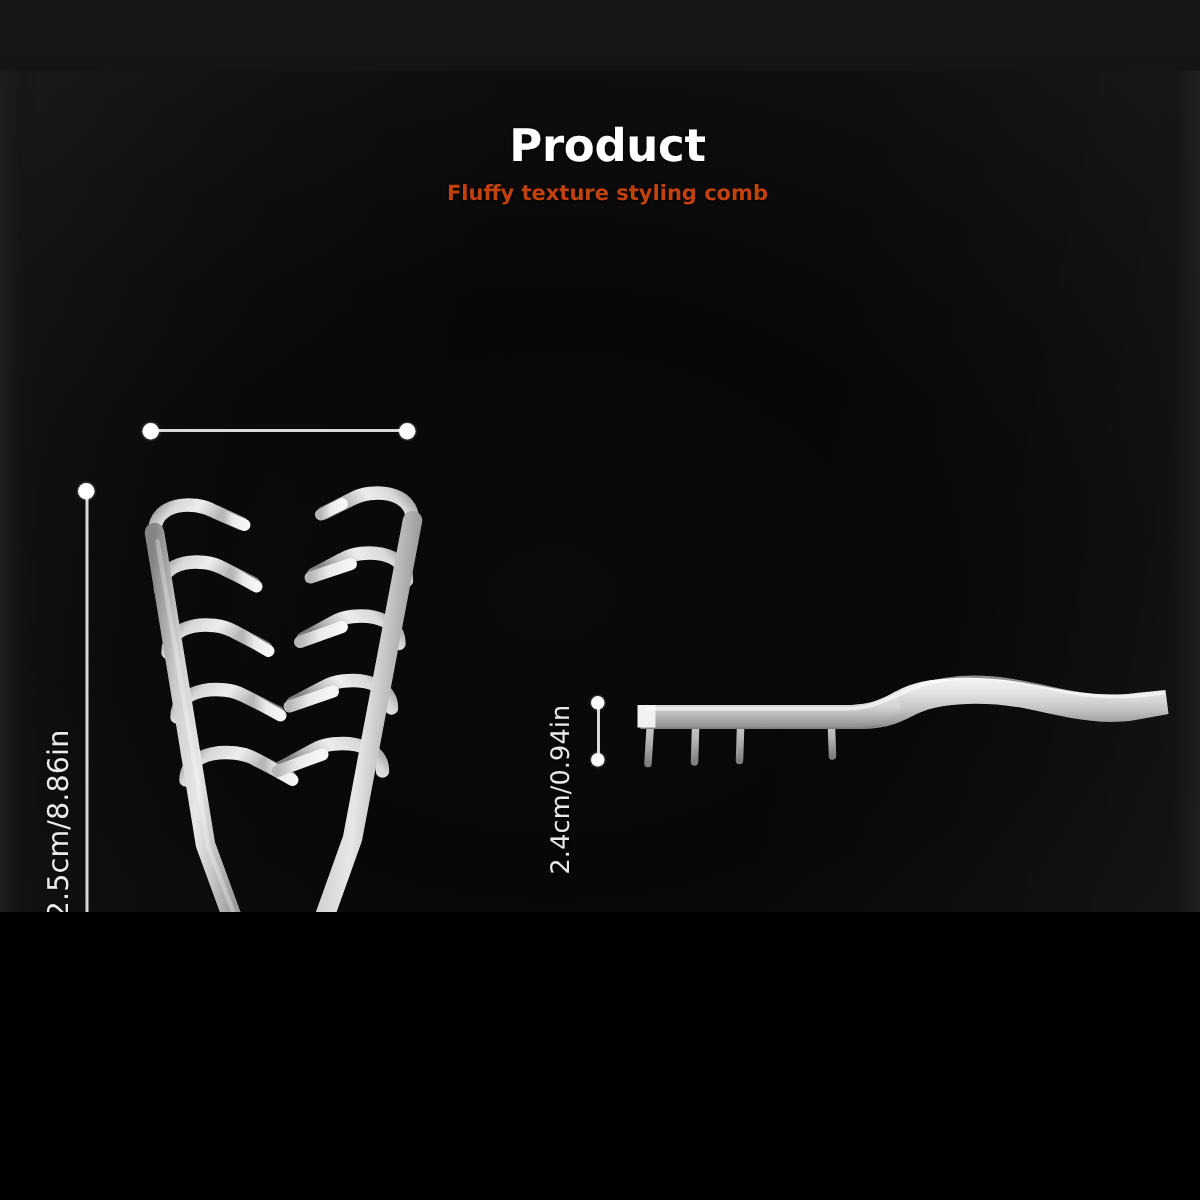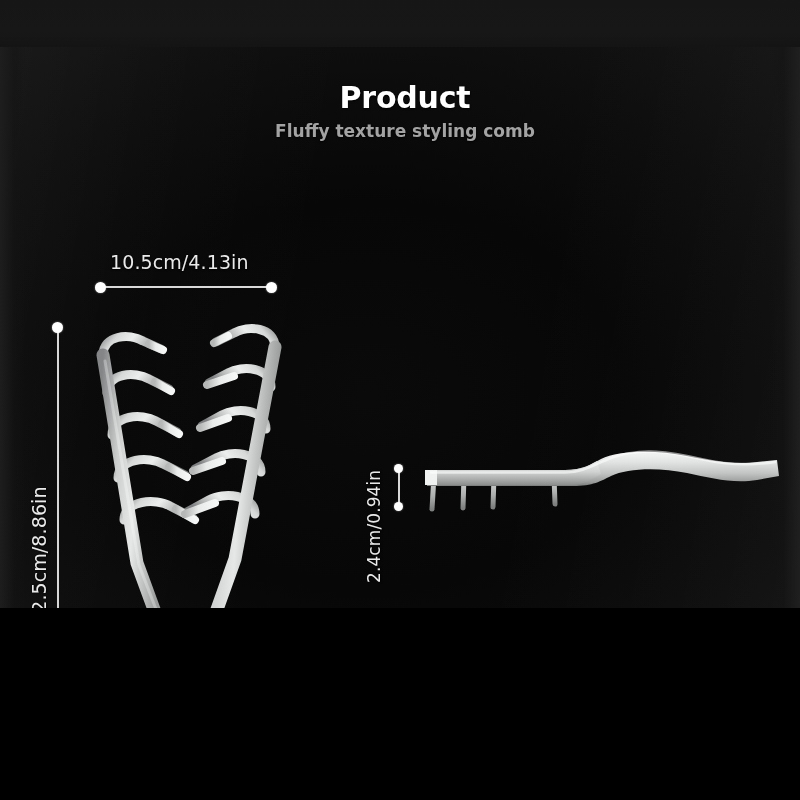--- a/index.html
+++ b/index.html
@@ -77,22 +77,22 @@
   .title-line {
     color: #ffffff;
     font-size: 30px;
     font-weight: 700;
     line-height: 1.06;
     letter-spacing: -0.2px;
     text-shadow: 0 1px 2px rgba(0,0,0,0.85);
   }
   .subtitle {
     margin-top: 7px;
-    color: #a3a3a3;
-    font-size: 17px;
+    color: #c2410c;
+    font-size: 14px;
     font-weight: 600;
     line-height: 1.18;
     text-shadow: 0 1px 2px rgba(0,0,0,0.85);
     text-align: center;
   }
 
   
   .dim-label {
     position: absolute;
     color: #eaeaea;
@@ -264,21 +264,20 @@
              L 22 46
              Z" fill="url(#handleGrad)"></path>
 
     <path d="M 22 30 L 160 30 C 176 30, 184 26, 192 21 L 196 34 C 186 40, 178 45, 164 45 L 22 45 Z" fill="url(#barGrad)" opacity="0.9"></path>
 
     <path d="M 20 30 L 32 30 L 32 45 L 20 45 Z" fill="#f0f1f1"></path>
 
     <path d="M 26 32.5 L 160 32.5 C 178 32.5, 190 24, 206 18 C 236 7, 266 12, 296 19 C 322 25, 344 26, 370 22" stroke="rgba(255,255,255,0.55)" stroke-width="2.5" fill="none" stroke-linecap="round"></path>
   </svg>
 
-  <div class="dim-label" style="left:110px; top:251px;">10.5cm/4.13in</div>
   <div class="dim-line-h" style="left:101px; top:286px; width:168px;"></div>
   <div class="dot" style="left:95px; top:282px;"></div>
   <div class="dot" style="left:266px; top:282px;"></div>
 
   <div class="dim-label vert" style="left:28px; top:625px;">22.5cm/8.86in</div>
   <div class="dim-line-v" style="left:57px; top:329px; height:340px;"></div>
   <div class="dot" style="left:52px; top:322px;"></div>
   <div class="dot" style="left:52px; top:663px;"></div>
 
   <div class="dim-label vert small" style="left:364px; top:583px;">2.4cm/0.94in</div>

